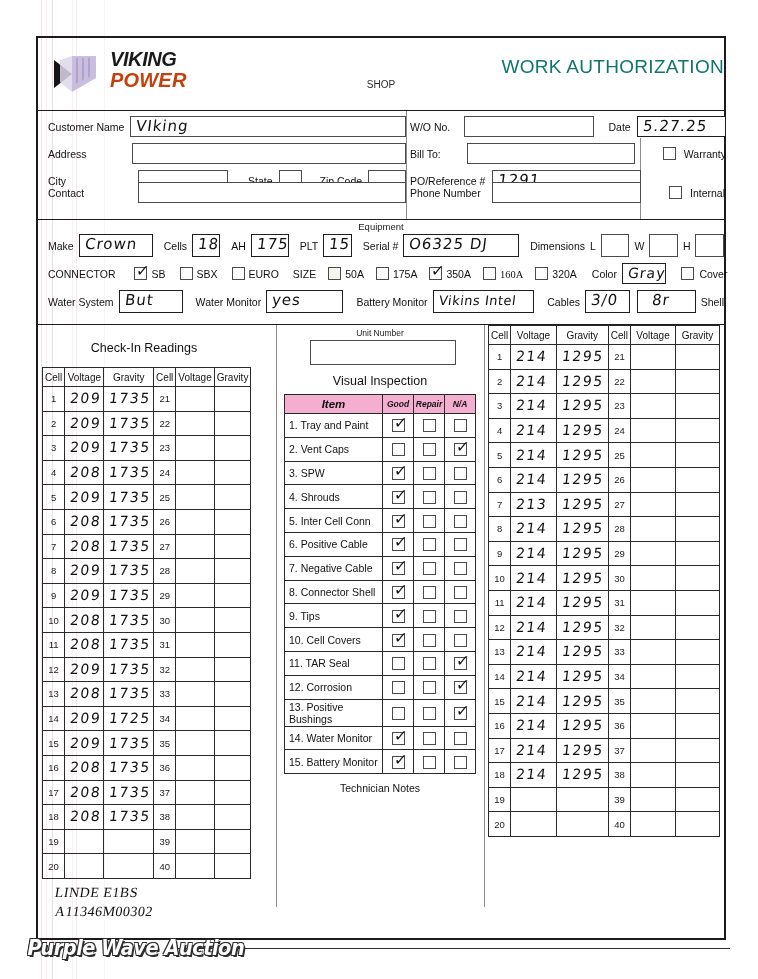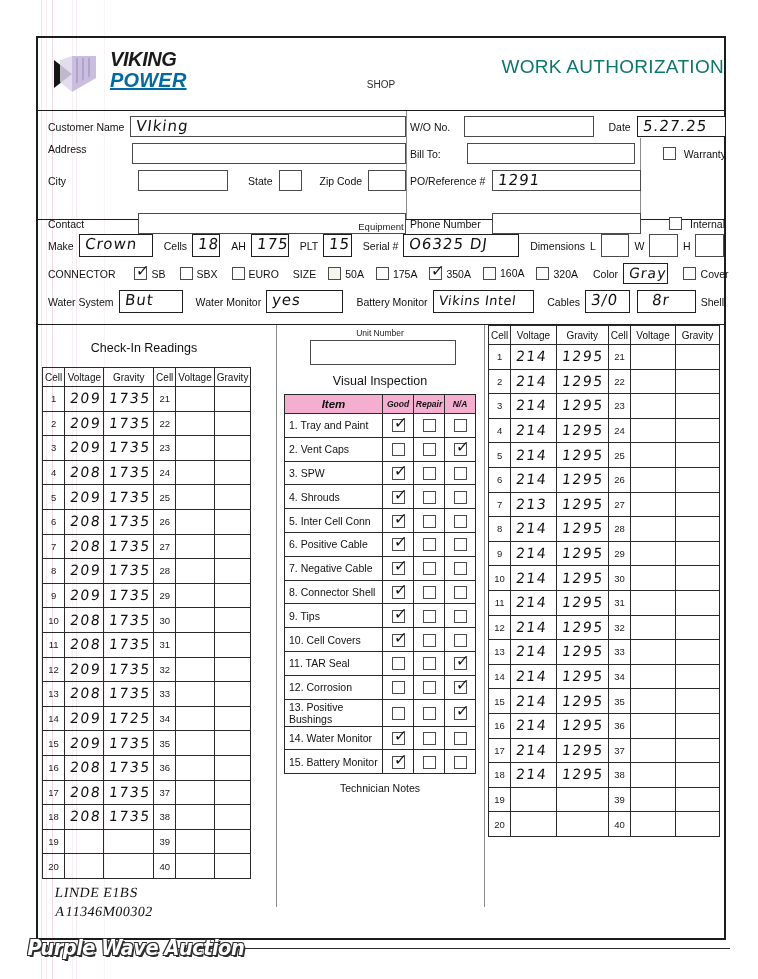--- a/index.html
+++ b/index.html
@@ -20,21 +20,21 @@
     position:absolute; left:36px; top:36px; width:690px; height:904px;
     border:2px solid #1c1c1c; background:transparent;
   }
 
   
   .hdr { position:relative; height:72px; }
   .logo { position:absolute; left:14px; top:10px; width:150px; height:52px; }
   .logo .mark { position:absolute; left:0; top:4px; width:58px; height:40px; }
   .logo .wordmark { position:absolute; left:58px; top:1px; }
   .logo .viking { font-size:20px; font-weight:bold; font-style:italic; letter-spacing:-0.4px; color:#1a1a1a; line-height:20px; }
-  .logo .power  { font-size:20px; font-weight:bold; font-style:italic; letter-spacing:0.2px; color:#0369a1; line-height:20px; margin-top:1px;text-decoration:underline; }
+  .logo .power  { font-size:20px; font-weight:bold; font-style:italic; letter-spacing:0.2px; color:#c2410c; line-height:20px; margin-top:1px; }
   .doctitle { position:absolute; left:0; right:0; top:18px; text-align:right; font-size:19px; color:#0f766e; letter-spacing:.3px; }
   .docsub   { position:absolute; left:0; right:0; top:41px; text-align:center; font-size:10px; color:#2a2a2a; }
 
   .hr { border-top:1.5px solid #1c1c1c; }
 
   
   .lbl { font-size:10.5px; color:#101010; white-space:nowrap; }
   .box { border:1.4px solid #4b4b4b; background:#fff; height:21px; }
   .hw {
     font-family:"DejaVu Sans", sans-serif;
@@ -152,21 +152,21 @@
           <div class="hw"></div>
         </div>
         <span class="lbl" style="margin-left:8px;">Date</span>
         <div class="box" style="width:96px; border-color:#1e1e1e;">
           <div class="hw">5.27.25</div>
         </div>
       </div>
     </div>
 
     <div class="row" style="top:29px;">
-      <div class="lcol" style="display:flex; border-radius:10px;">
+      <div class="lcol" style="display:flex; align-items:center; border-radius:10px;">
         <span class="lbl" style="width:84px;">Address</span>
         <div class="box" style="flex:1;">
           <div class="hw"></div>
         </div>
       </div>
       <div class="rcol" style="display:flex; align-items:center; gap:6px;">
         <span class="lbl" style="width:52px;">Bill To:</span>
         <div class="box" style="width:173px;">
           <div class="hw"></div>
         </div>
@@ -193,21 +193,21 @@
         </div>
       </div>
       <div class="rcol" style="display:flex; align-items:center; gap:6px;">
         <span class="lbl" style="width:76px;">PO/Reference #</span>
         <div class="box" style="width:149px;">
           <div class="hw">1291</div>
         </div>
       </div>
     </div>
 
-    <div class="row" style="top:99px;padding-left:20px;">
+    <div class="row" style="top:68px;padding-left:20px;">
       <div class="lcol" style="display:flex; align-items:center; gap:6px;">
         <span class="lbl" style="width:84px;">Contact</span>
         <div class="box" style="flex:1;">
           <div class="hw"></div>
         </div>
       </div>
       <div class="rcol" style="display:flex; align-items:center; gap:6px;">
         <span class="lbl" style="width:76px;">Phone Number</span>
         <div class="box" style="width:149px;">
           <div class="hw"></div>
@@ -278,21 +278,21 @@
       <span style="display:inline-flex; align-items:center; gap:4px; margin-left:7px;">
         <span class="cbox"></span>
         <span class="lbl">175A</span>
       </span>
       <span style="display:inline-flex; align-items:center; gap:4px; margin-left:7px;">
         <span class="cbox">
             <span class="tick">✓</span>
           </span>
         <span class="lbl">350A</span>
       </span>
-      <span style="display:inline-flex; align-items:flex-start; gap:4px; margin-left:7px;">
+      <span style="display:inline-flex; align-items:flex-end; gap:4px; margin-left:7px;font-family:Liberation Serif, serif;">
         <span class="cbox"></span>
         <span class="lbl">160A</span>
       </span>
       <span style="display:inline-flex; align-items:center; gap:4px; margin-left:7px;">
         <span class="cbox"></span>
         <span class="lbl">320A</span>
       </span>
       <span class="lbl" style="margin-left:10px;">Color</span>
       <div class="box" style="width:62px; height:21px; border-color:#1e1e1e;">
         <div class="hw" style="font-size:14px;">Gray</div>

